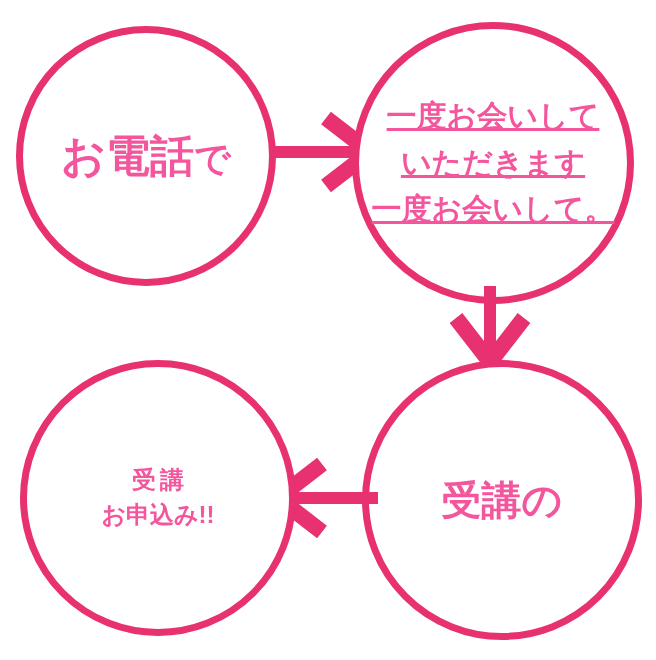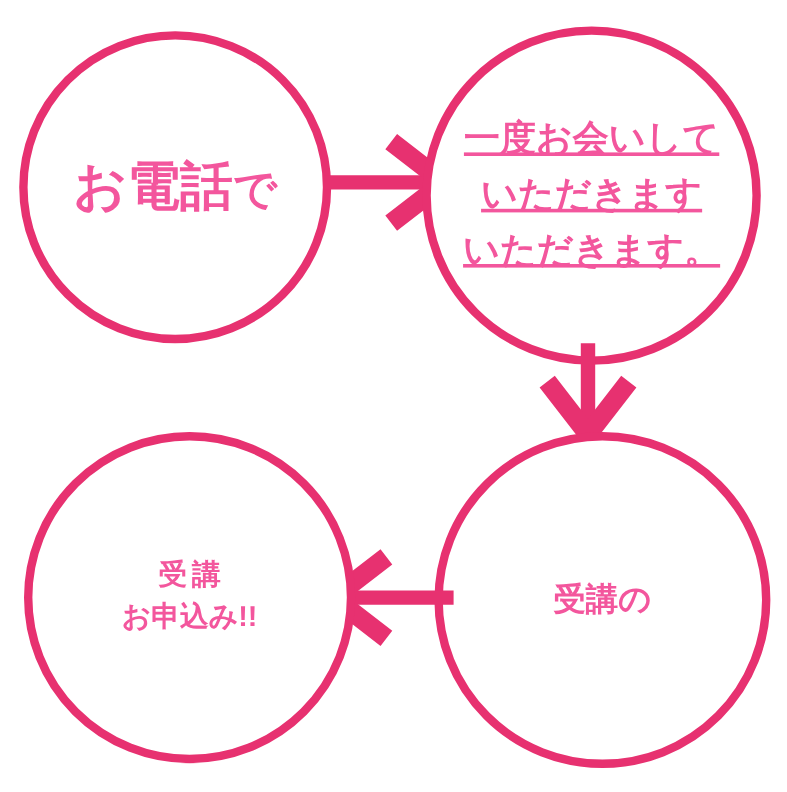--- a/index.html
+++ b/index.html
@@ -37,21 +37,21 @@
   .c1 { left: 16px; top: 26px; width: 260px; height: 260px; }
   .c1 .line { font-size: 44px; line-height: 1.2; }
   .c1 .suffix { font-size: 36px; }
 
   
   .c2 { left: 352px; top: 22px; width: 282px; height: 282px; text-decoration: underline; }
   .c2 .line { font-size: 30px; line-height: 1.55; }
 
   
   .c3 { left: 362px; top: 360px; width: 280px; height: 280px; }
-  .c3 .line { font-size: 27px; line-height: 1.45; }
+  .c3 .line { font-size: 40px; line-height: 1.45; }
   .c3 .spaced { letter-spacing: 12px; padding-left: 12px; }
 
   
   .c4 { left: 20px; top: 360px; width: 276px; height: 276px; }
   .c4 .line { font-size: 24px; line-height: 1.45; }
   .c4 .spaced-sm { letter-spacing: 4px; padding-left: 4px; }
 
   .arrow { position: absolute; overflow: visible; }
   .arrow .shaft {
     stroke: var(--outline);
@@ -83,21 +83,21 @@
 
   <svg class="arrow arrow-right" viewBox="0 0 104 80" aria-hidden="true">
     <line class="shaft" x1="0" y1="40" x2="98" y2="40"></line>
     <path class="head" d="M56 6 L100 40 L56 74"></path>
   </svg>
 
   <div class="circle c2">
     <div>
       <div class="line">一度お会いして</div>
       <div class="line">いただきます</div>
-      <div class="line">いただきます。</div>
+      <div class="line">一度お会いして。</div>
     </div>
   </div>
 
   <svg class="arrow arrow-down" viewBox="0 0 80 80" aria-hidden="true">
     <line class="shaft" x1="40" y1="0" x2="40" y2="74"></line>
     <path class="head" d="M6 32 L40 76 L74 32"></path>
   </svg>
 
   <div class="circle c3">
     <div>

